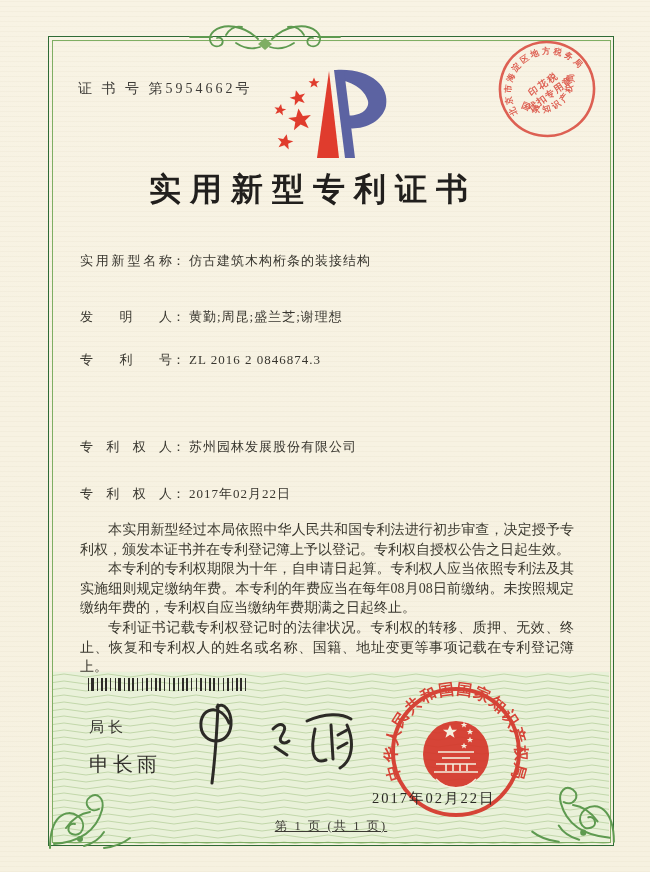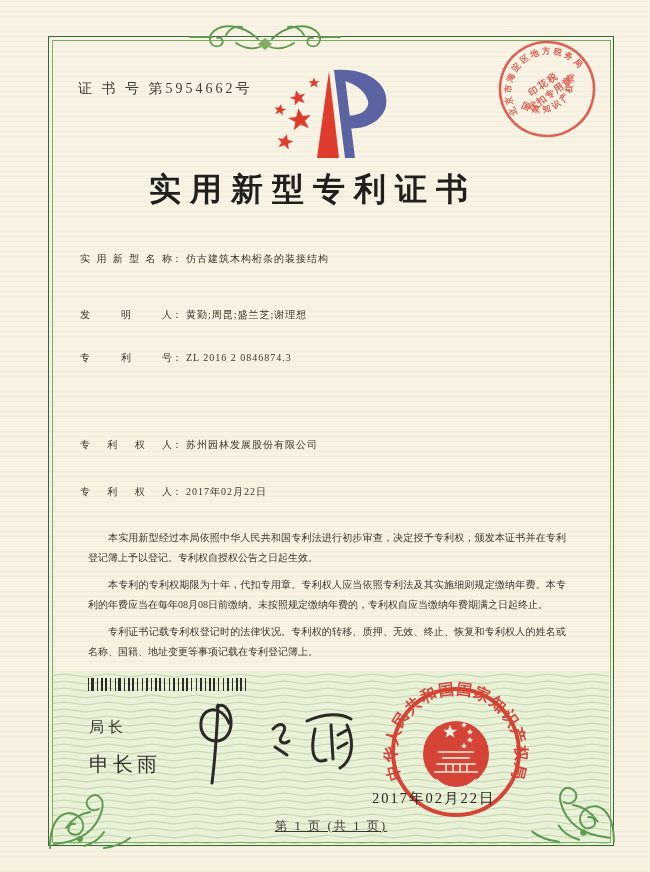--- a/index.html
+++ b/index.html
@@ -31,29 +31,29 @@
   .cert-no{
     position:absolute;left:78px;top:80px;
     font-size:14px;letter-spacing:3px;color:#3e3c38;white-space:nowrap;
   }
   .logo{position:absolute;left:268px;top:60px;width:124px;height:106px;}
   .title{
     position:absolute;left:12px;top:168px;width:602px;text-align:center;
     font-size:32px;font-weight:bold;letter-spacing:9px;color:#211f1d;
   }
   
-  .row{position:absolute;left:80px;white-space:nowrap;font-size:10px;color:#38362f;}
+  .row{position:absolute;left:80px;white-space:nowrap;font-size:13px;color:#38362f;}
   .flabel{display:inline-block;width:92px;text-align:justify;text-align-last:justify;vertical-align:bottom;}
   .fcolon{display:inline-block;margin-right:4px;}
   .fvalue{letter-spacing:1px;}
   .r1{top:252px}.r2{top:308px}.r3{top:351px}.r4{top:395px}.r5{top:438px}.r6{top:485px}
   
   .body-text{position:absolute;left:80px;top:520px;width:494px;}
   .body-text p{
-    margin:8px;text-indent:2em;font-size:10px;line-height:19.6px;
+    margin:0;text-indent:2em;font-size:14px;line-height:19.6px;
     color:#3a382f;text-align:justify;
   }
   
   .barcode{
     position:absolute;left:88px;top:678px;width:162px;height:13px;
     background:
       repeating-linear-gradient(90deg,#2d2b28 0 1.5px,transparent 1.5px 3.5px,
         #2d2b28 3.5px 6px,transparent 6px 9px,#2d2b28 9px 10px,transparent 10px 13.5px);
   }
   .officer-title{position:absolute;left:89px;top:718px;font-size:15px;letter-spacing:4px;color:#33312c;text-align:right;}
@@ -182,21 +182,21 @@
   </div>
   <div class="row r5">
     <span class="flabel">专利权人</span><span class="fcolon">：</span><span class="fvalue">苏州园林发展股份有限公司</span>
   </div>
   <div class="row r6">
     <span class="flabel">专利权人</span><span class="fcolon">：</span><span class="fvalue">2017年02月22日</span>
   </div>
 
   <div class="body-text">
     <p>本实用新型经过本局依照中华人民共和国专利法进行初步审查，决定授予专利权，颁发本证书并在专利登记簿上予以登记。专利权自授权公告之日起生效。</p>
-    <p>本专利的专利权期限为十年，代扣专用章。专利权人应当依照专利法及其实施细则规定缴纳年费。本专利的年费应当在每年08月08日前缴纳。未按照规定缴纳年费的，专利权自应当缴纳年费期满之日起终止。</p>
+    <p>本专利的专利权期限为十年，自申请日起算。专利权人应当依照专利法及其实施细则规定缴纳年费。本专利的年费应当在每年08月08日前缴纳。未按照规定缴纳年费的，专利权自应当缴纳年费期满之日起终止。</p>
     <p>专利证书记载专利权登记时的法律状况。专利权的转移、质押、无效、终止、恢复和专利权人的姓名或名称、国籍、地址变更等事项记载在专利登记簿上。</p>
   </div>
 
   <div class="barcode"></div>
 
   <div class="officer-title">局长</div>
   <div class="officer-name">申长雨</div>
 
   <svg class="signature" viewBox="0 0 170 96">
     <g stroke="#2c2a26" stroke-width="3" fill="none" stroke-linecap="round" stroke-linejoin="round">

